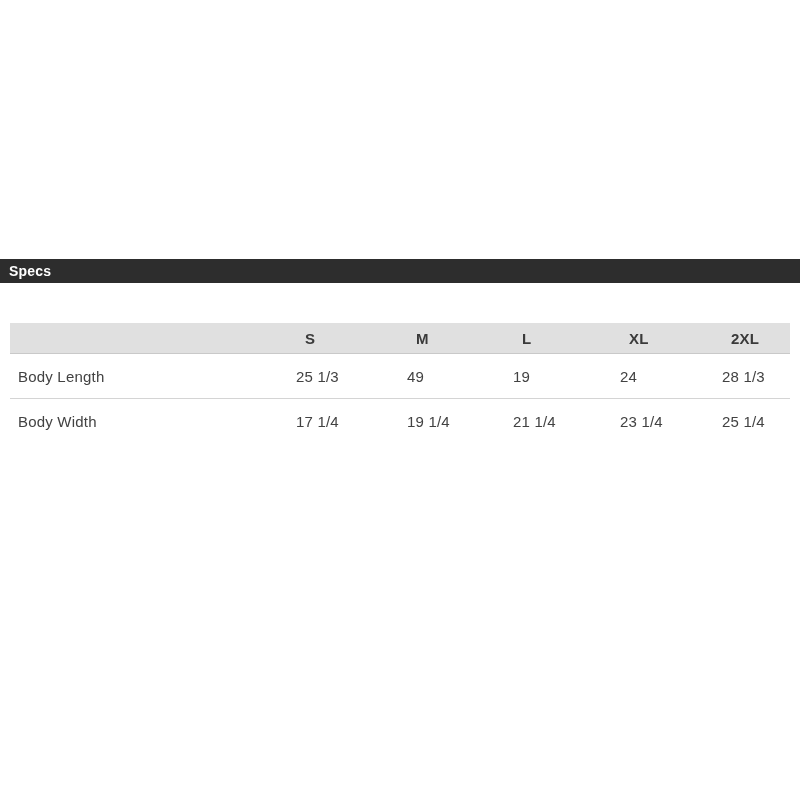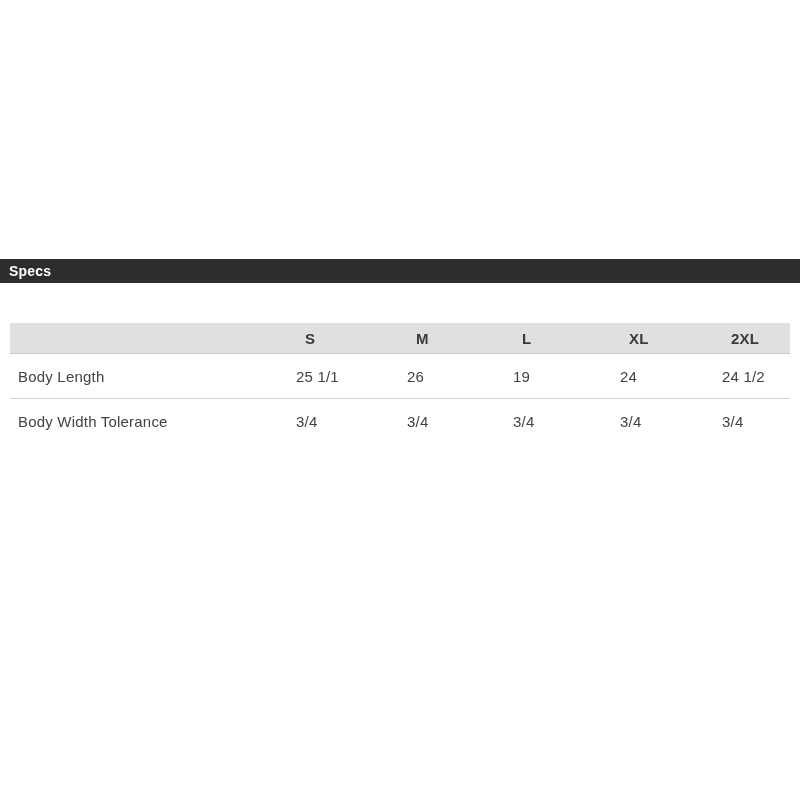--- a/index.html
+++ b/index.html
@@ -106,31 +106,31 @@
           <th>S</th>
           <th>M</th>
           <th>L</th>
           <th>XL</th>
           <th>2XL</th>
         </tr>
       </thead>
       <tbody>
         <tr>
           <td class="label-cell">Body Length</td>
-          <td>25 1/1</td>
-          <td>26</td>
+          <td>25 1/3</td>
+          <td>49</td>
           <td>19</td>
           <td>24</td>
-          <td>24 1/2</td>
+          <td>28 1/3</td>
         </tr>
         <tr>
-          <td class="label-cell">Body Width Tolerance</td>
-          <td>3/4</td>
-          <td>3/4</td>
-          <td>3/4</td>
-          <td>3/4</td>
-          <td>3/4</td>
+          <td class="label-cell">Body Width</td>
+          <td>17 1/4</td>
+          <td>19 1/4</td>
+          <td>21 1/4</td>
+          <td>23 1/4</td>
+          <td>25 1/4</td>
         </tr>
       </tbody>
     </table>
   </div>
 
 </div>
 
 </body></html>

